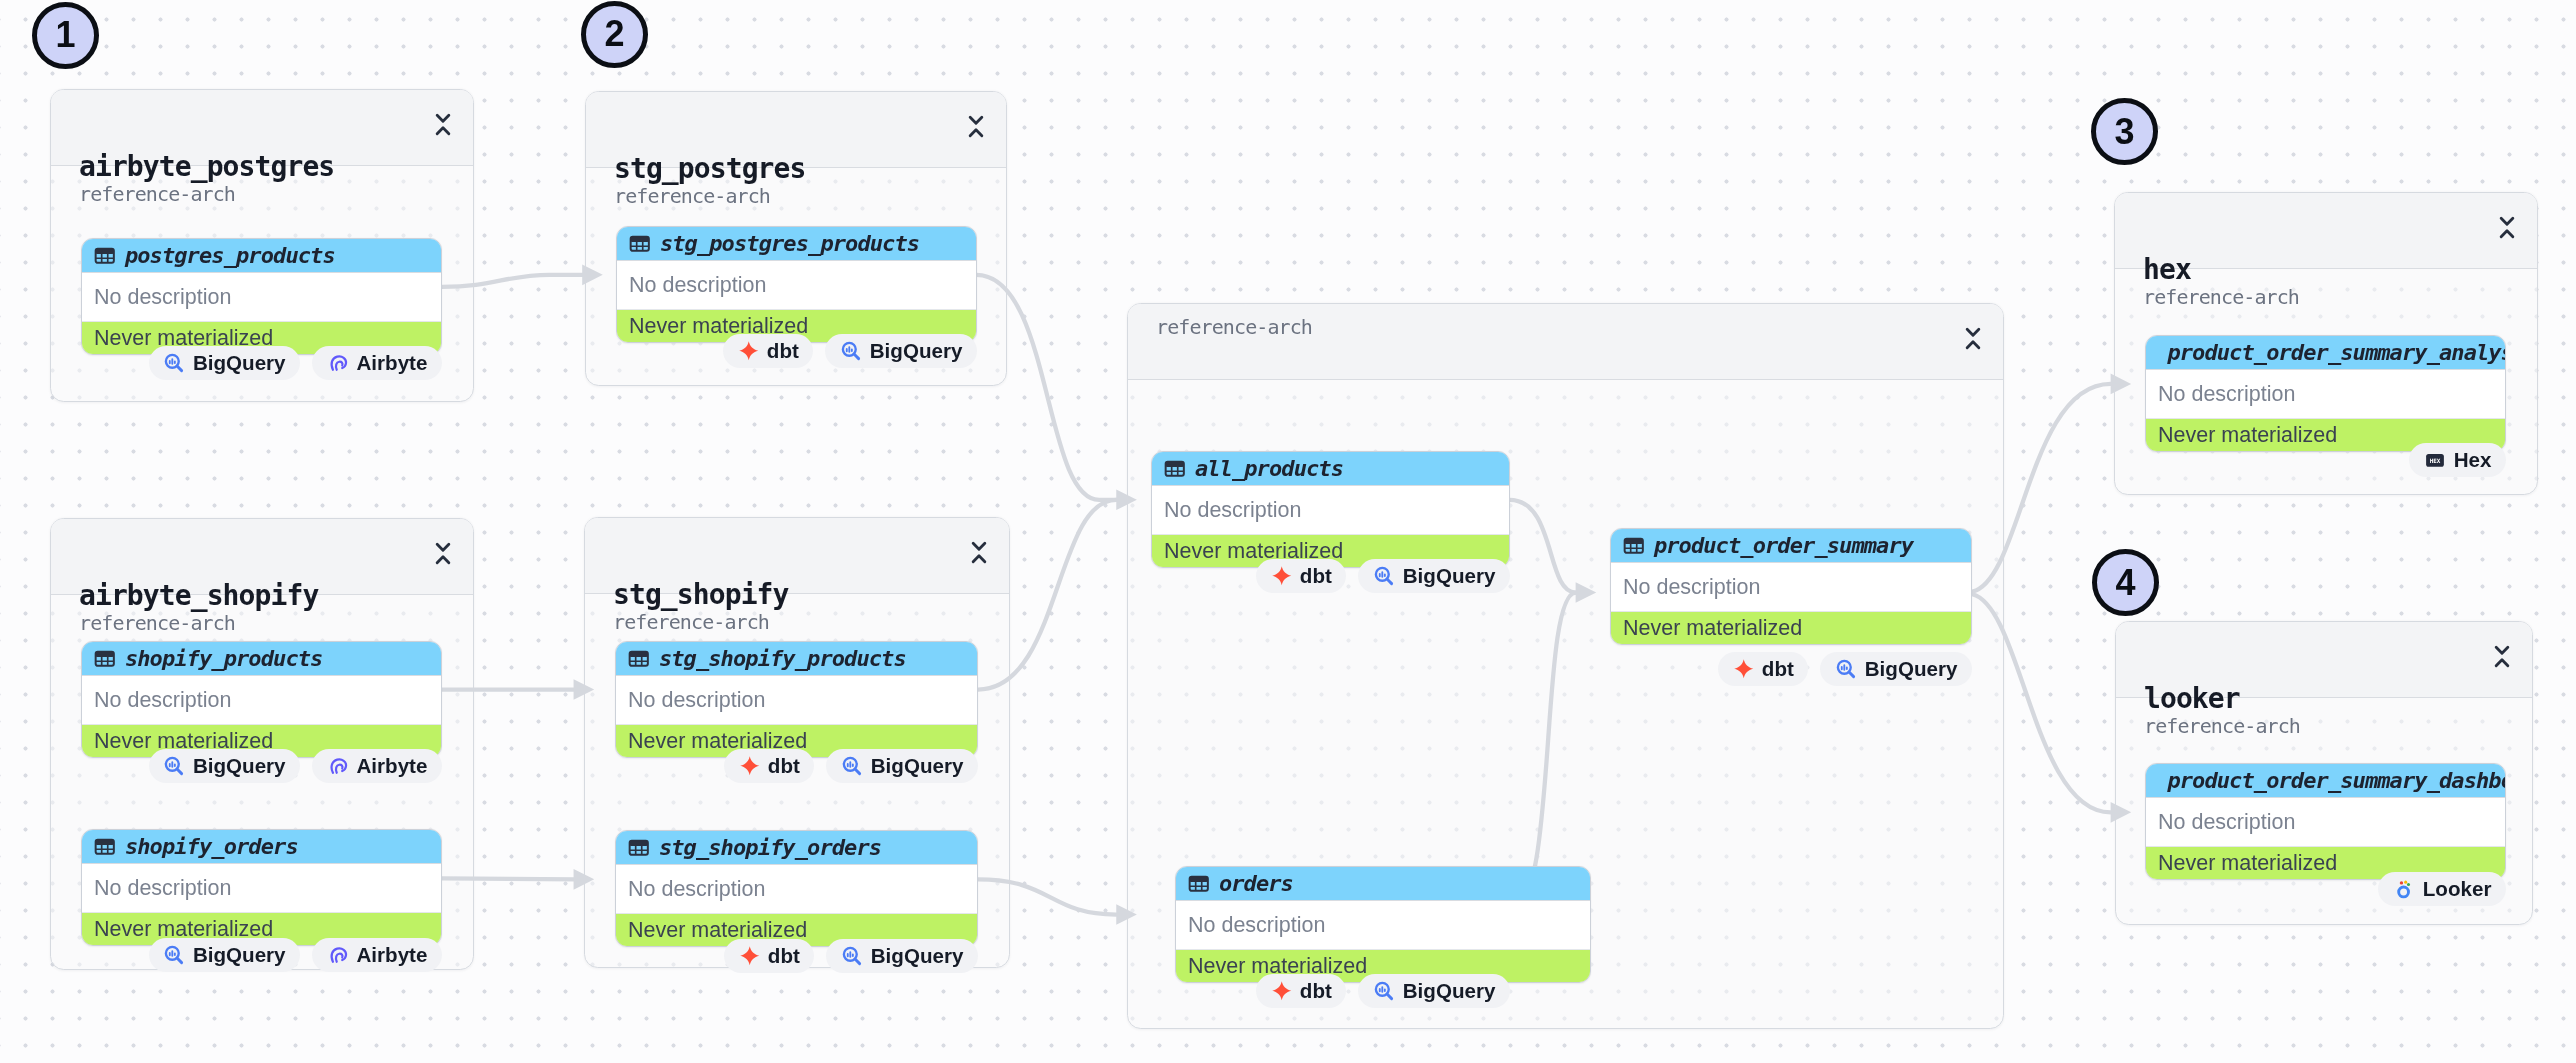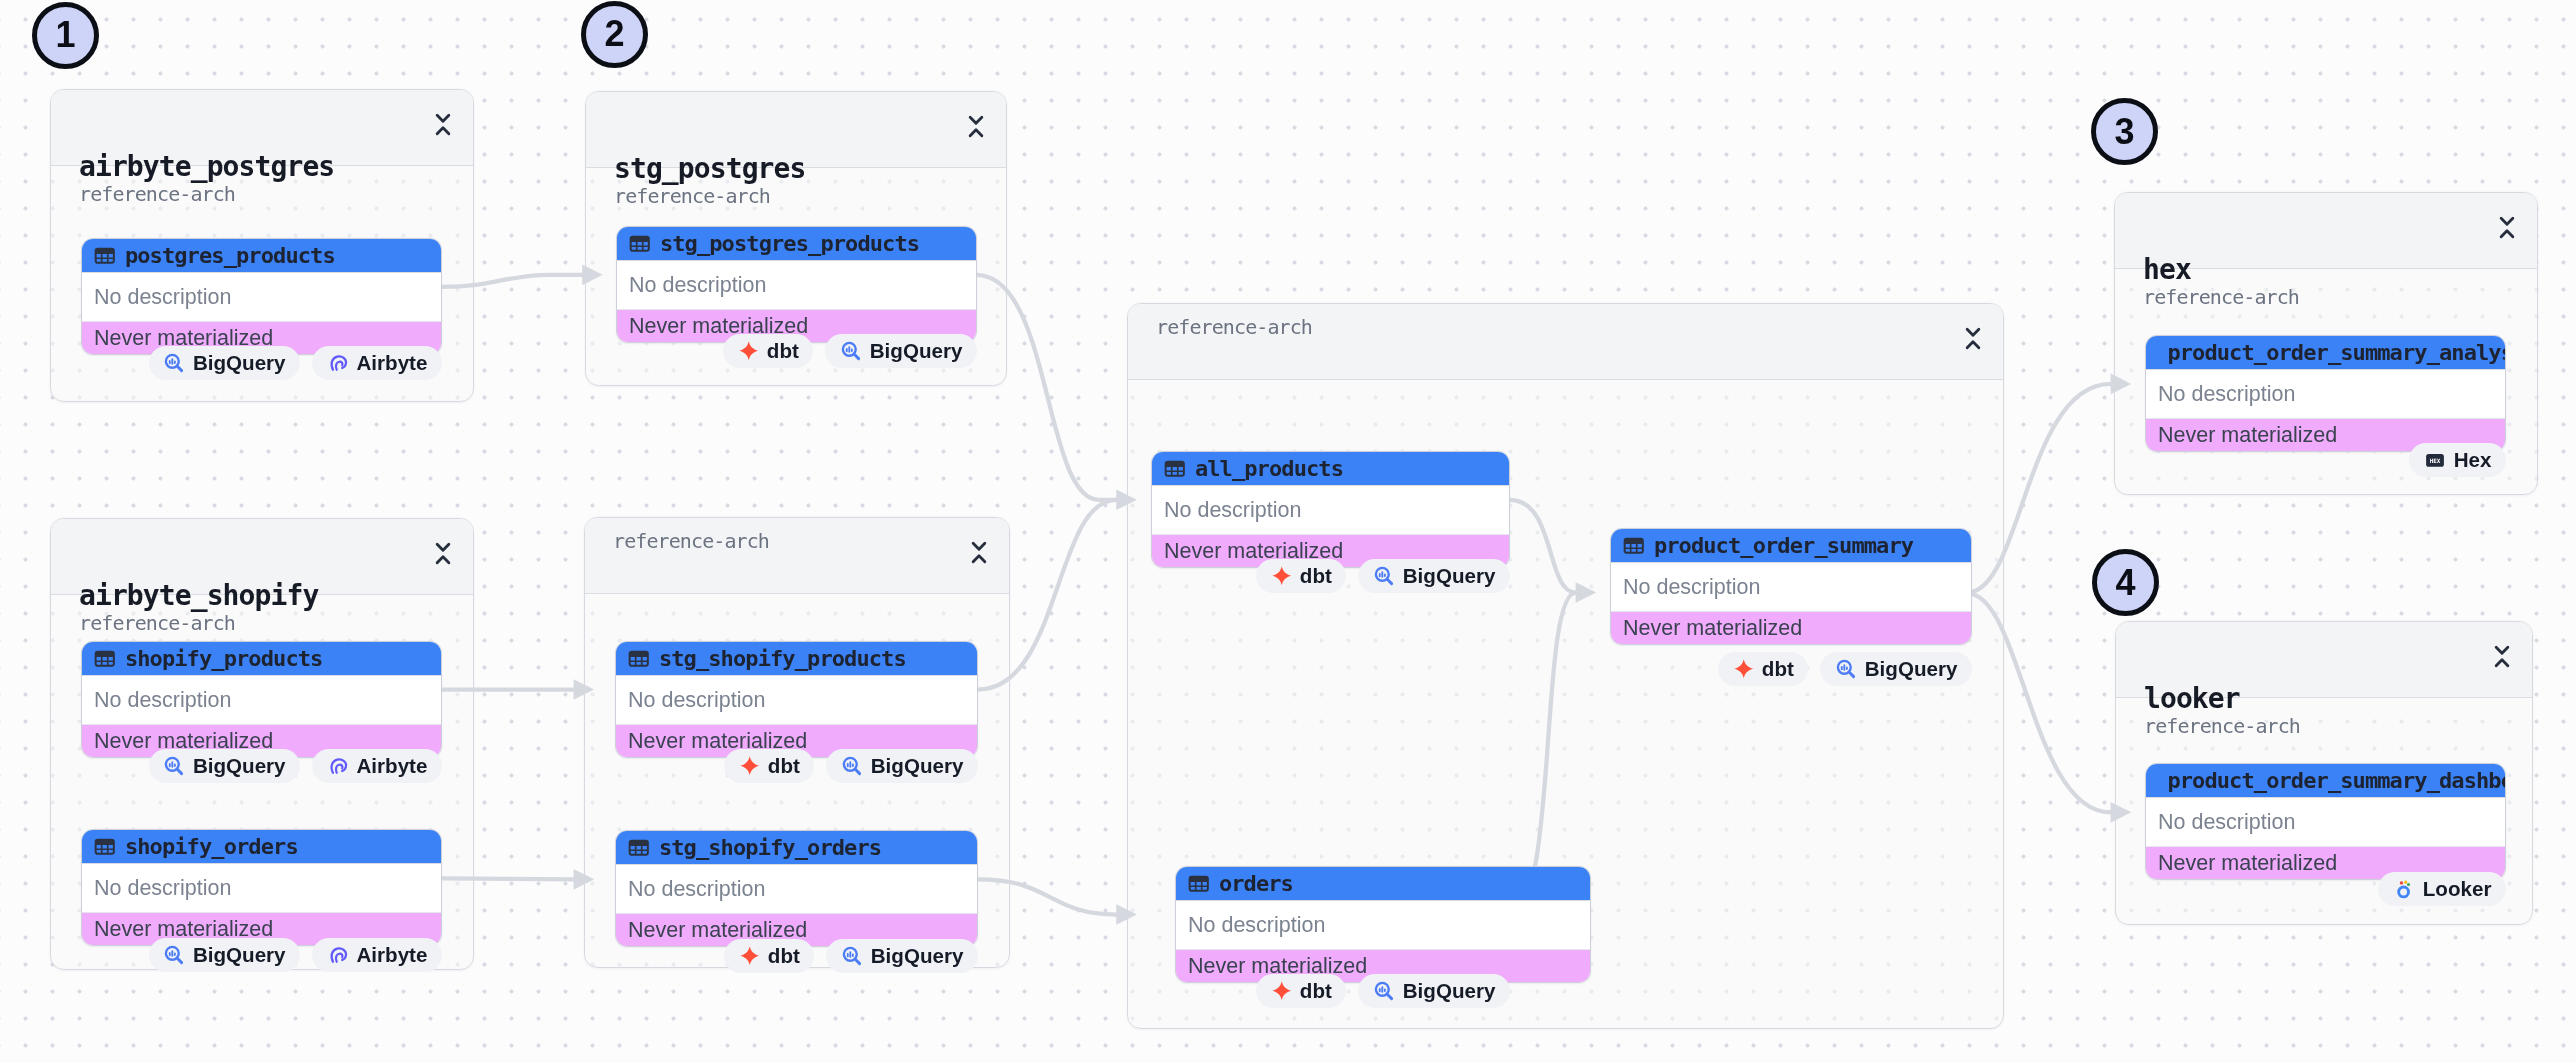--- a/index.html
+++ b/index.html
@@ -20,27 +20,27 @@
     font-size:28px;color:#161b26;line-height:33px;letter-spacing:-0.9px;margin-top:48px;}
   .group-subtitle{font-family:"DejaVu Sans Mono",monospace;font-size:20px;
     color:#6b7280;line-height:23px;letter-spacing:-0.9px;}
   .collapse-btn{position:absolute;top:22px;right:19px;width:22px;height:27.5px;
     background:none;border:none;padding:0;cursor:pointer;}
   
   #edges{position:absolute;left:0;top:0;pointer-events:none;}
   
   .card{position:absolute;background:#fff;border:1.7px solid #ccd1d9;border-radius:12px;
     overflow:hidden;box-shadow:0 0.9px 1.7px rgba(16,24,40,.06);box-sizing:border-box;}
-  .card-h{height:33px;display:flex;align-items:center;gap:9.4px;background:#3b82f6;
-    border-bottom:0.9px solid #d9dce1;padding:0 12px;}
+  .card-h{height:33px;display:flex;align-items:center;gap:9.4px;background:#7dd3fc;
+    border-bottom:0.9px solid #d9dce1;padding:0 12px;font-style:italic;}
   .card-name{font-family:"DejaVu Sans Mono",monospace;font-weight:bold;
     font-size:22px;color:#1d2330;letter-spacing:-0.9px;white-space:nowrap;}
   .card-desc{height:32px;display:flex;align-items:center;background:#fff;
     border-bottom:0.9px solid #e4e7eb;padding:8px 12px;font-size:21.5px;color:#7b8290;}
-  .card-stat{height:32px;display:flex;align-items:center;background:#f0abfc;
+  .card-stat{height:32px;display:flex;align-items:center;background:#bef264;
     padding:0 12px;font-size:21.5px;color:#3a4250;}
   
   .badge-row{position:absolute;display:flex;justify-content:flex-end;gap:12px;}
   .badge{display:inline-flex;align-items:center;gap:7.7px;height:34px;padding:0 14.6px;
     background:#f1f2f5;border-radius:17px;font-size:20.6px;font-weight:bold;color:#151b27;}
   
   .marker{position:absolute;width:67px;height:67px;border-radius:50%;
     background:#ced3f8;border:5.2px solid #0b0e14;box-sizing:border-box;
     display:flex;align-items:center;justify-content:center;
     font-size:36px;font-weight:bold;color:#0b0e14;}
@@ -78,20 +78,21 @@
       <div class="group-subtitle">reference-arch</div>
       <button class="collapse-btn"><svg viewBox="0 0 24 30" width="20" height="25" fill="none" stroke="#262e3d" stroke-width="3.4" stroke-linecap="round" stroke-linejoin="round">
             <path d="M5,4 L12,11 L19,4"></path>
             <path d="M5,26 L12,19 L19,26"></path>
           </svg></button>
     </header>
   </section>
 
   <section class="group" style="left:584px;top:517px;width:424px;height:449px">
     <header class="group-header">
+      <div class="group-title">stg_shopify</div>
       <div class="group-subtitle">reference-arch</div>
       <button class="collapse-btn"><svg viewBox="0 0 24 30" width="20" height="25" fill="none" stroke="#262e3d" stroke-width="3.4" stroke-linecap="round" stroke-linejoin="round">
             <path d="M5,4 L12,11 L19,4"></path>
             <path d="M5,26 L12,19 L19,26"></path>
           </svg></button>
     </header>
   </section>
 
   <section class="group" style="left:1127px;top:303px;width:875px;height:724px">
     <header class="group-header">

